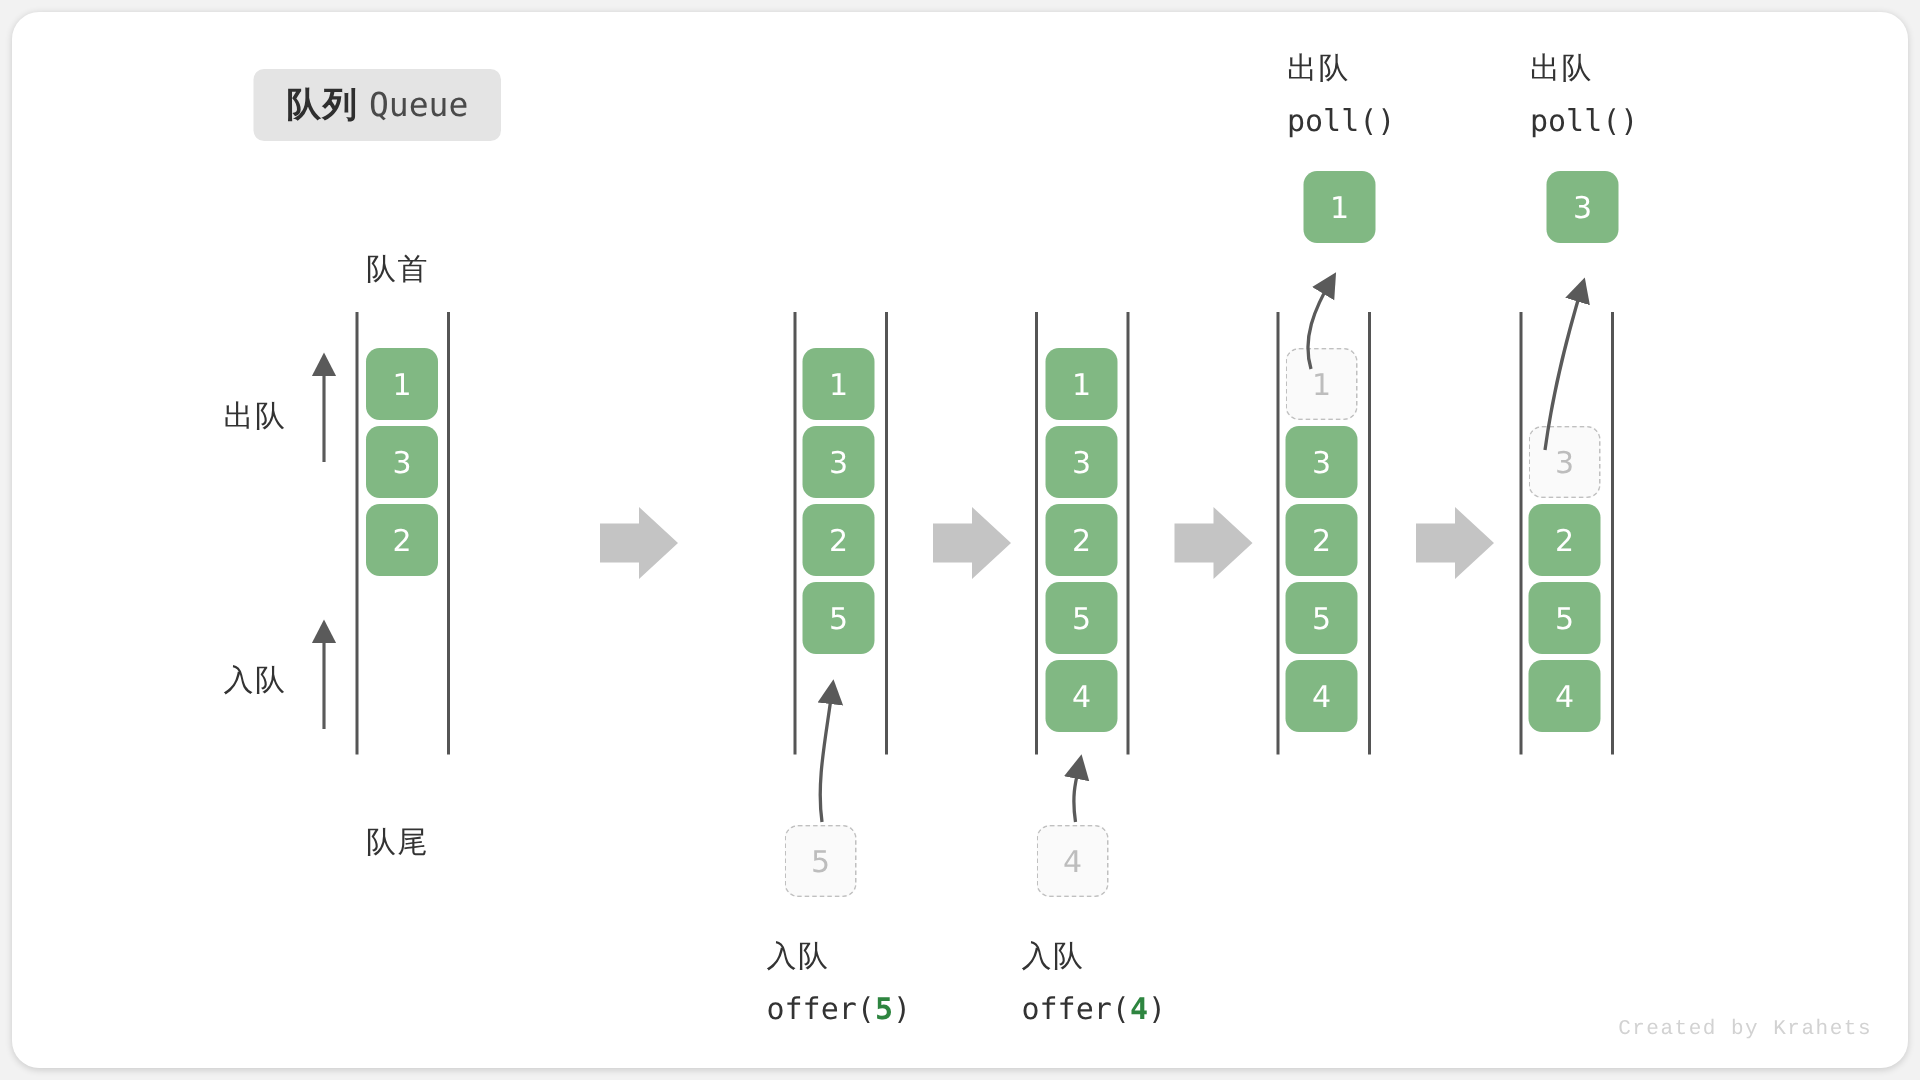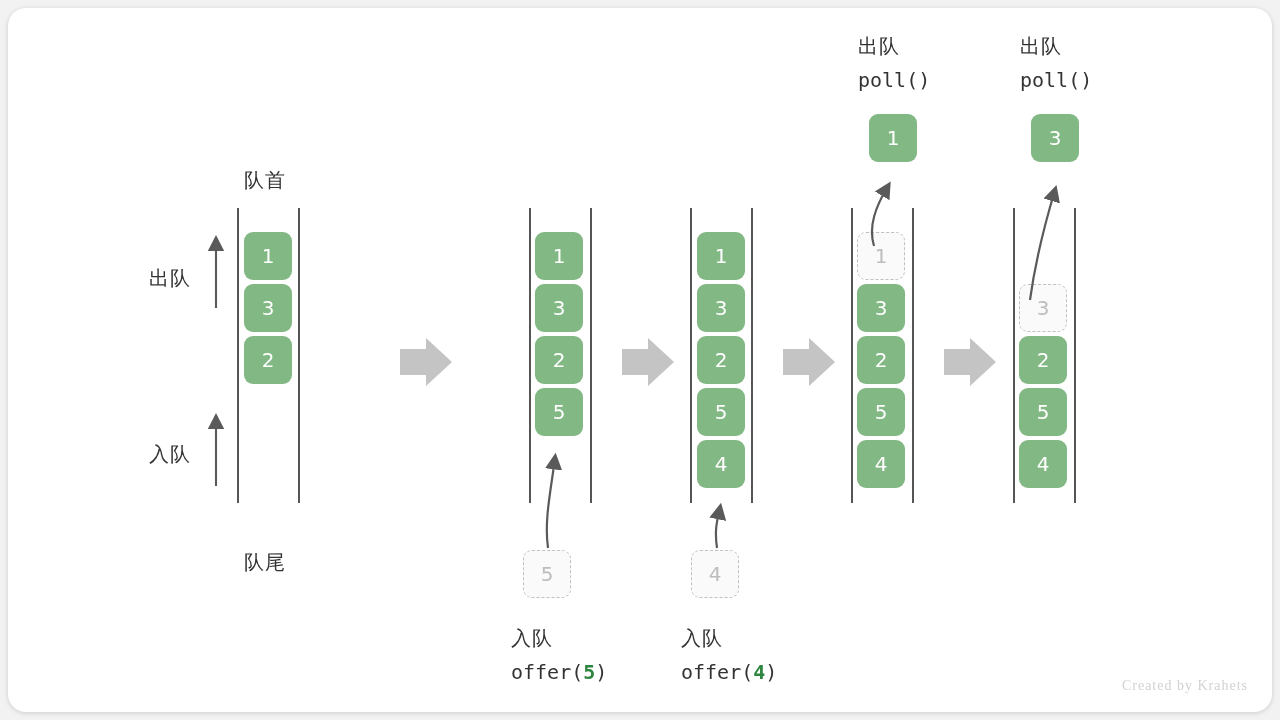--- a/index.html
+++ b/index.html
@@ -63,30 +63,33 @@
     background:#fafafa;color:#bdbdbd;
     border:1.6px dashed #c0c0c0;
   }
 
   
   #overlay{position:absolute;left:0;top:0;width:1264px;height:704px;pointer-events:none;}
 
   
   #watermark{
     position:absolute;right:24px;bottom:18px;
-    font-family:Liberation Serif, serif;
+    font-family:Liberation Mono, monospace;
     font-size:14px;color:#d2d2d2;letter-spacing:1px;
   }
 </style>
 </head>
 <body>
 
 <div id="card">
   <div id="stage">
 
+    <div id="title-chip">
+      <span class="zh">队列</span><span class="en">Queue</span>
+    </div>
 
     <div class="abs zh-bold" style="left:236px;top:160px;">队首</div>
     <div class="abs zh-bold" style="left:236px;top:542px;">队尾</div>
     <div class="abs zh-bold" style="left:141px;top:258px;">出队</div>
     <div class="abs zh-bold" style="left:141px;top:434px;">入队</div>
 
     <div class="rail" style="left:229px;top:200px;height:295px;"></div>
     <div class="rail" style="left:290px;top:200px;height:295px;"></div>
 
     <div class="cell filled" style="left:236px;top:224px;">1</div>

